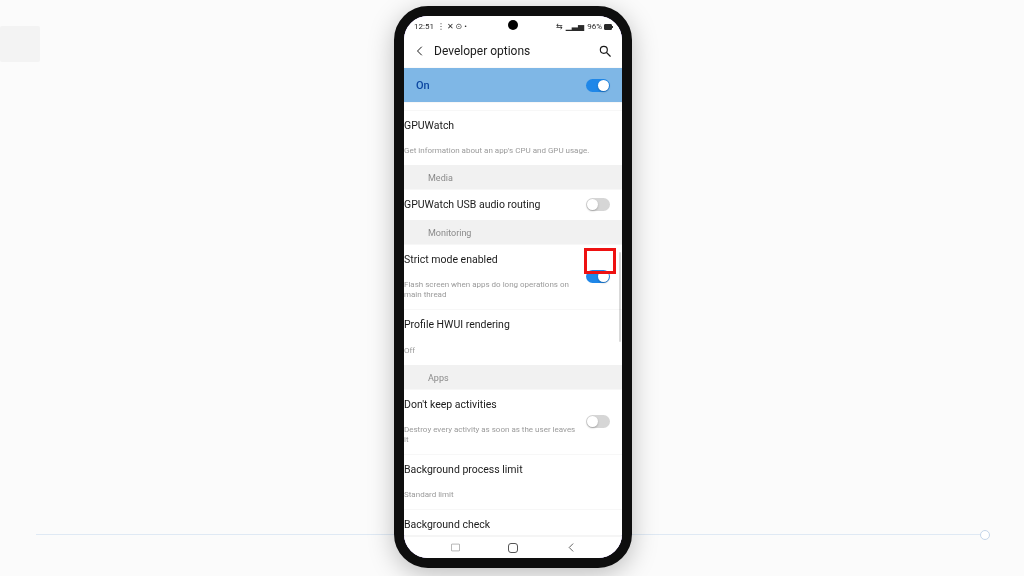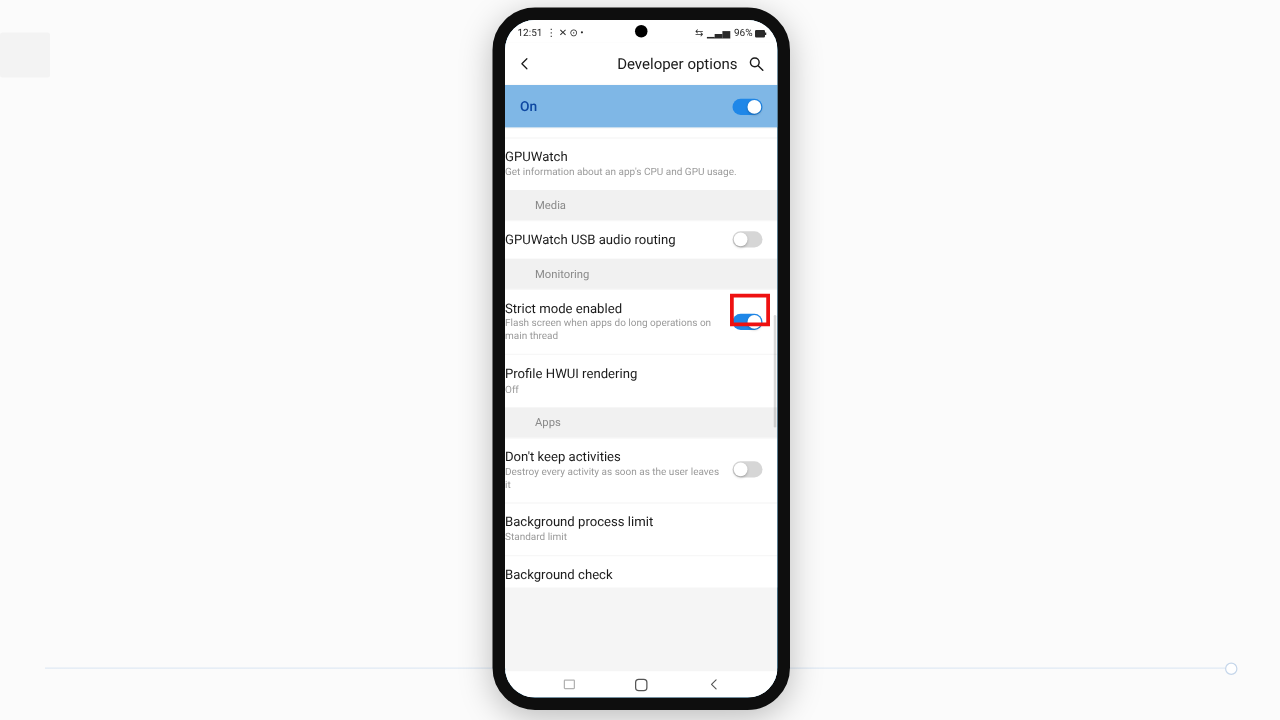--- a/index.html
+++ b/index.html
@@ -10,60 +10,60 @@
   .bg-line::after { content:""; position:absolute; right:-2px; top:50%; transform:translateY(-50%); width:8px; height:8px; border:1px solid #c5d6ea; border-radius:50%; background:#fff; }
   .bg-pale-box { position:absolute; left:0; top:26px; width:40px; height:36px; background:#f3f3f3; border-radius:2px; }
 
   
   .phone {
     position: absolute;
     left: 394px; top: 6px;
     width: 238px; height: 562px;
     border: 10px solid #0e0e0e;
     border-radius: 34px;
-    background: #0369a1;
+    background: #8b5cf6;
     overflow: hidden;
     box-shadow: 0 6px 26px rgba(0,0,0,.25);
   }
   .camera-dot { position:absolute; left:50%; top:4px; transform:translateX(-50%); width:10px; height:10px; background:#000; border-radius:50%; z-index:5;}
 
   .screen { position:absolute; inset:0; display:flex; flex-direction:column; background:#f5f5f5; }
 
   
   .statusbar { height:18px; padding:3px 10px 0 10px; display:flex; justify-content:space-between; align-items:center; font-size:8px; color:#2a2a2a; background:#fff; }
   .statusbar .left, .statusbar .right { display:flex; gap:3px; align-items:center; }
   .wifi, .cell { font-size:8px; }
   .battery { display:inline-flex; align-items:center; gap:2px; }
   .batt-ico { width:8px; height:6px; border:1px solid #2a2a2a; border-radius:1px; position:relative; display:inline-block; background:#2a2a2a; }
   .batt-ico::after { content:""; position:absolute; right:-2px; top:1px; width:1px; height:2px; background:#2a2a2a; }
 
   
   .header { height:34px; background:#fff; display:flex; align-items:center; padding:0 10px; gap:8px; border-bottom:1px solid rgba(0,0,0,.02);}
   .back-ico svg { width:12px; height:12px; display:block; }
-  .header-title { font-size:12px; color:#1b1b1b; flex:1;text-align:right; }
+  .header-title { font-size:12px; color:#1b1b1b; flex:1; }
   .search-ico svg { width:14px; height:14px; display:block; }
 
   
   .master { height:34px; background:#7fb7e6; color:#0d47a1; display:flex; align-items:center; justify-content:space-between; padding:0 12px; font-size:11px; font-weight:500;gap:16px; }
 
   
   .toggle { width:24px; height:13px; border-radius:13px; position:relative; }
   .toggle .knob { position:absolute; width:11px; height:11px; border-radius:50%; top:1px; background:#fff; box-shadow:0 1px 2px rgba(0,0,0,.25); }
   .toggle.on { background:#1f87e8; }
   .toggle.on .knob { right:1px; }
   .toggle.off { background:#d6d6d6; }
   .toggle.off .knob { left:1px; }
 
   
   .scroll { flex:1; overflow:hidden; position:relative; }
   .section-header { font-size:9px; color:#8a8a8a; padding:8px 12px 6px 24px; background:#f1f1f1; }
   .row { background:#fff; padding:8px 12px 9px 0; display:flex; align-items:center; gap:8px; border-top:1px solid rgba(0,0,0,.03);}
   .row .txt { flex:1; min-width:0; }
   .row .title { font-size:10.5px; color:#1b1b1b; line-height:1.25; }
-  .row .subtitle { font-size:8px; color:#9a9a9a; line-height:1.25; margin-top:1px; }
+  .row .subtitle { font-size:8px; color:#9a9a9a; line-height:1.25; margin-top:14px; }
   .cutoff-row { background:#fff; height:8px; border-top:1px solid rgba(0,0,0,.03); }
 
   .highlight-box { position:absolute; border:3px solid #e11; pointer-events:none; }
 
   
   .navbar { height:22px; background:#fff; border-top:1px solid rgba(0,0,0,.04); display:flex; justify-content:space-evenly; align-items:center; }
   .nav-icon { width:14px; height:14px; display:flex; align-items:center; justify-content:center; color:#555; }
   .nav-recents { border-left:1.5px solid #555; border-right:1.5px solid #555; width:9px; height:9px; border-top:1.5px solid #555; border-bottom:1.5px solid #555; border-radius:1px; opacity:.45; transform:scaleY(.85);}
   .nav-home { width:10px; height:10px; border:1.5px solid #555; border-radius:3px; }
   .nav-back svg { width:11px; height:11px; display:block; }

